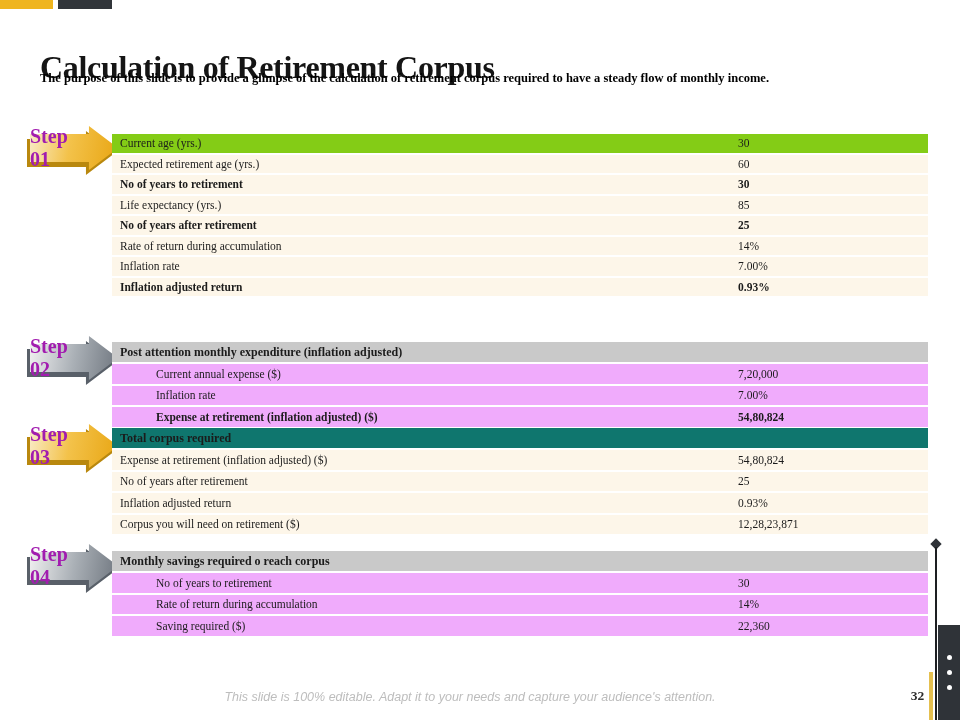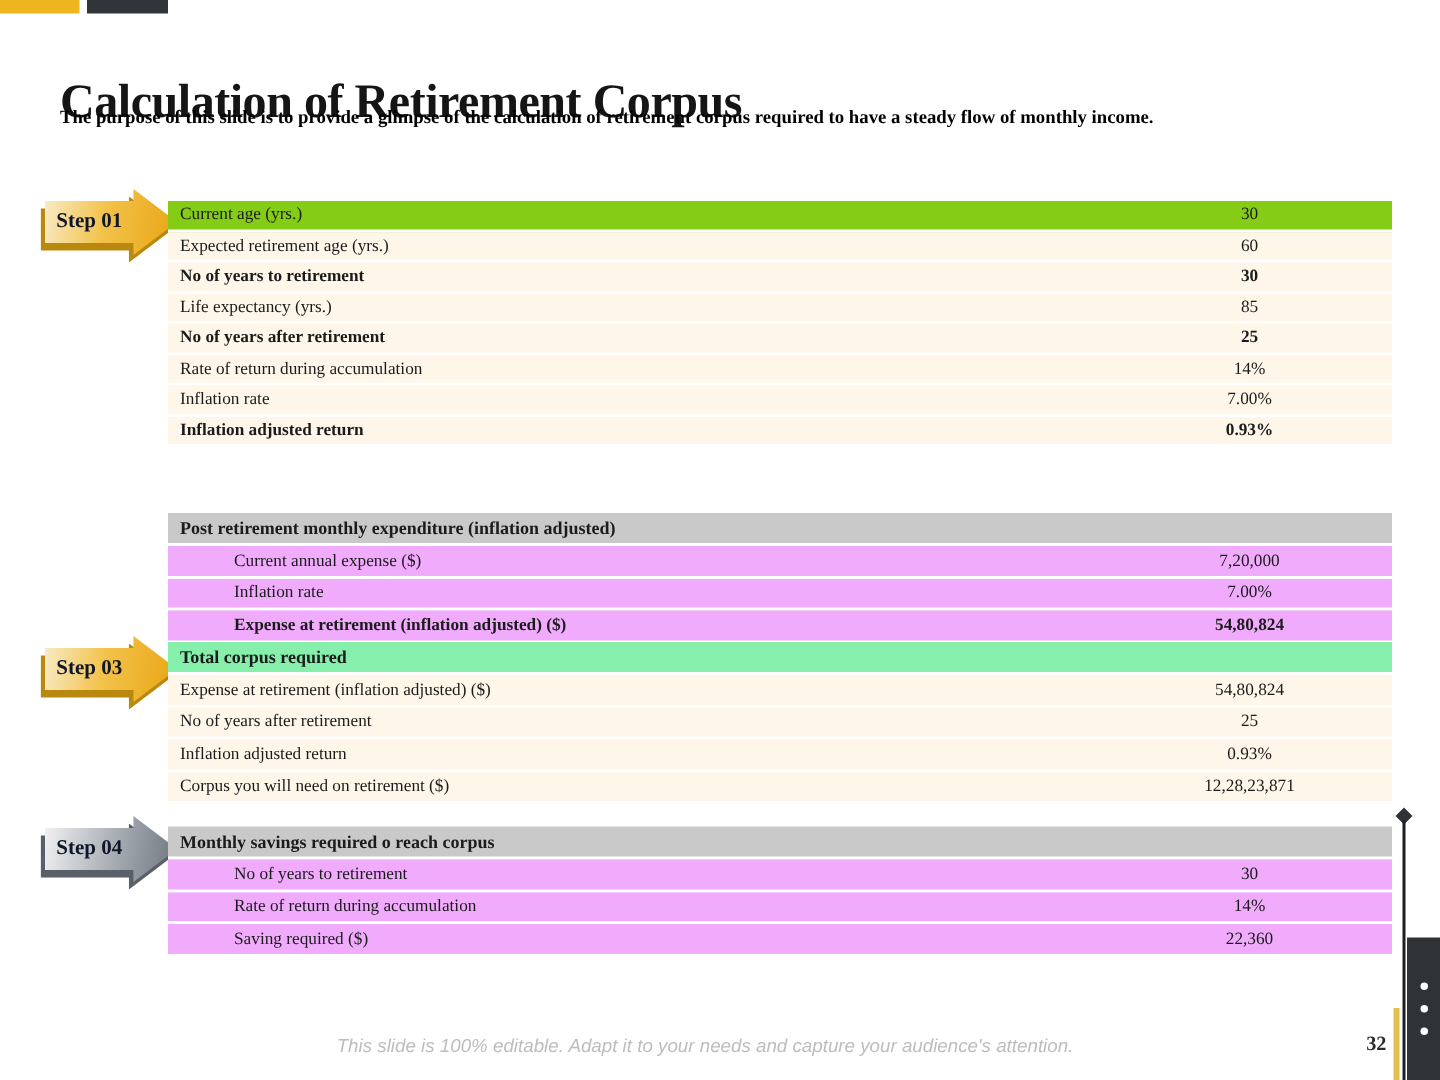--- a/index.html
+++ b/index.html
@@ -18,35 +18,35 @@
   
   .step-arrow{position:absolute;width:88px;height:44px;}
   .arrow-shadow,.arrow-face{position:absolute;inset:0;
     clip-path:polygon(0 18%,67% 18%,67% 0,100% 50%,67% 100%,67% 82%,0 82%);}
   .arrow-shadow{transform:translate(-3px,5px);}
   .gold .arrow-shadow{background:#b9880e;}
   .gold .arrow-face{background:linear-gradient(100deg,#f9ecc9 0%,#f3c24a 45%,#e8a512 100%);}
   .gray .arrow-shadow{background:#596069;}
   .gray .arrow-face{background:linear-gradient(100deg,#f2f2f2 0%,#aab0b6 50%,#6e757e 100%);}
   .arrow-label{position:absolute;left:0;top:18%;height:64%;width:67%;display:flex;align-items:center;
-    justify-content:center;font-size:14px;font-weight:700;color:#0f172a;}
+    justify-content:center;font-size:20px;font-weight:700;color:#a21caf;}
 
   
   .table{position:absolute;left:112px;width:816px;}
   .thead{display:flex;align-items:center;height:18px;padding:1px 0 1px 8px;border-bottom:2px solid #fff;
     font-size:12px;font-weight:700;}
-  .table.goldt .thead{background:#86efac;}
+  .table.goldt .thead{background:#0f766e;}
   .table.grayt .thead{background:#C9C9C9;}
   .trow{display:flex;align-items:center;border-bottom:2px solid #fff;font-size:11.5px;}
   .table.goldt .trow{background:#FDF6E9;height:var(--rh,19.5px);}
   .table.grayt .trow{background:#f0abfc;height:var(--rh,19.5px);padding-left:36px;}
   .table .trow.hl{background:#84cc16;}
   .trow.bold{font-weight:700;}
   .lbl{flex:1;padding-left:8px;}
-  .val{width:190px;flex-shrink:0;text-align:center;}
+  .val{width:190px;flex-shrink:0;text-align:left;}
 
   
   .rail-diamond{position:absolute;left:932px;top:540px;width:8px;height:8px;background:#2F3338;transform:rotate(45deg);}
   .rail-line{position:absolute;left:935px;top:547px;width:2px;height:173px;background:#1d1f22;}
   .rail-yellow{position:absolute;left:929px;top:672px;width:4px;height:48px;background:#E5C050;}
   .dots-box{position:absolute;left:938px;top:625px;width:22px;height:95px;background:#2F3338;}
   .dots-box .dot{position:absolute;left:9px;width:5px;height:5px;border-radius:50%;background:#fff;}
   .dot.d1{top:30px;} .dot.d2{top:45px;} .dot.d3{top:60px;}
 
   
@@ -100,22 +100,27 @@
           <span class="lbl">Inflation rate</span>
           <span class="val">7.00%</span>
         </div>
         <div class="trow bold">
           <span class="lbl">Inflation adjusted return</span>
           <span class="val">0.93%</span>
         </div>
       </div>
   </div>
 
+  <div class="step-arrow gray" style="left:30px;top:336px">
+    <div class="arrow-shadow"></div>
+    <div class="arrow-face"></div>
+    <span class="arrow-label">Step 02</span>
+  </div>
   <div class="table grayt" style="top:342px">
-    <div class="thead">Post retirement monthly expenditure (inflation adjusted)</div>
+    <div class="thead">Post attention monthly expenditure (inflation adjusted)</div>
     <div>
         <div class="trow">
           <span class="lbl">Current annual expense ($)</span>
           <span class="val">7,20,000</span>
         </div>
         <div class="trow">
           <span class="lbl">Inflation rate</span>
           <span class="val">7.00%</span>
         </div>
         <div class="trow bold">

